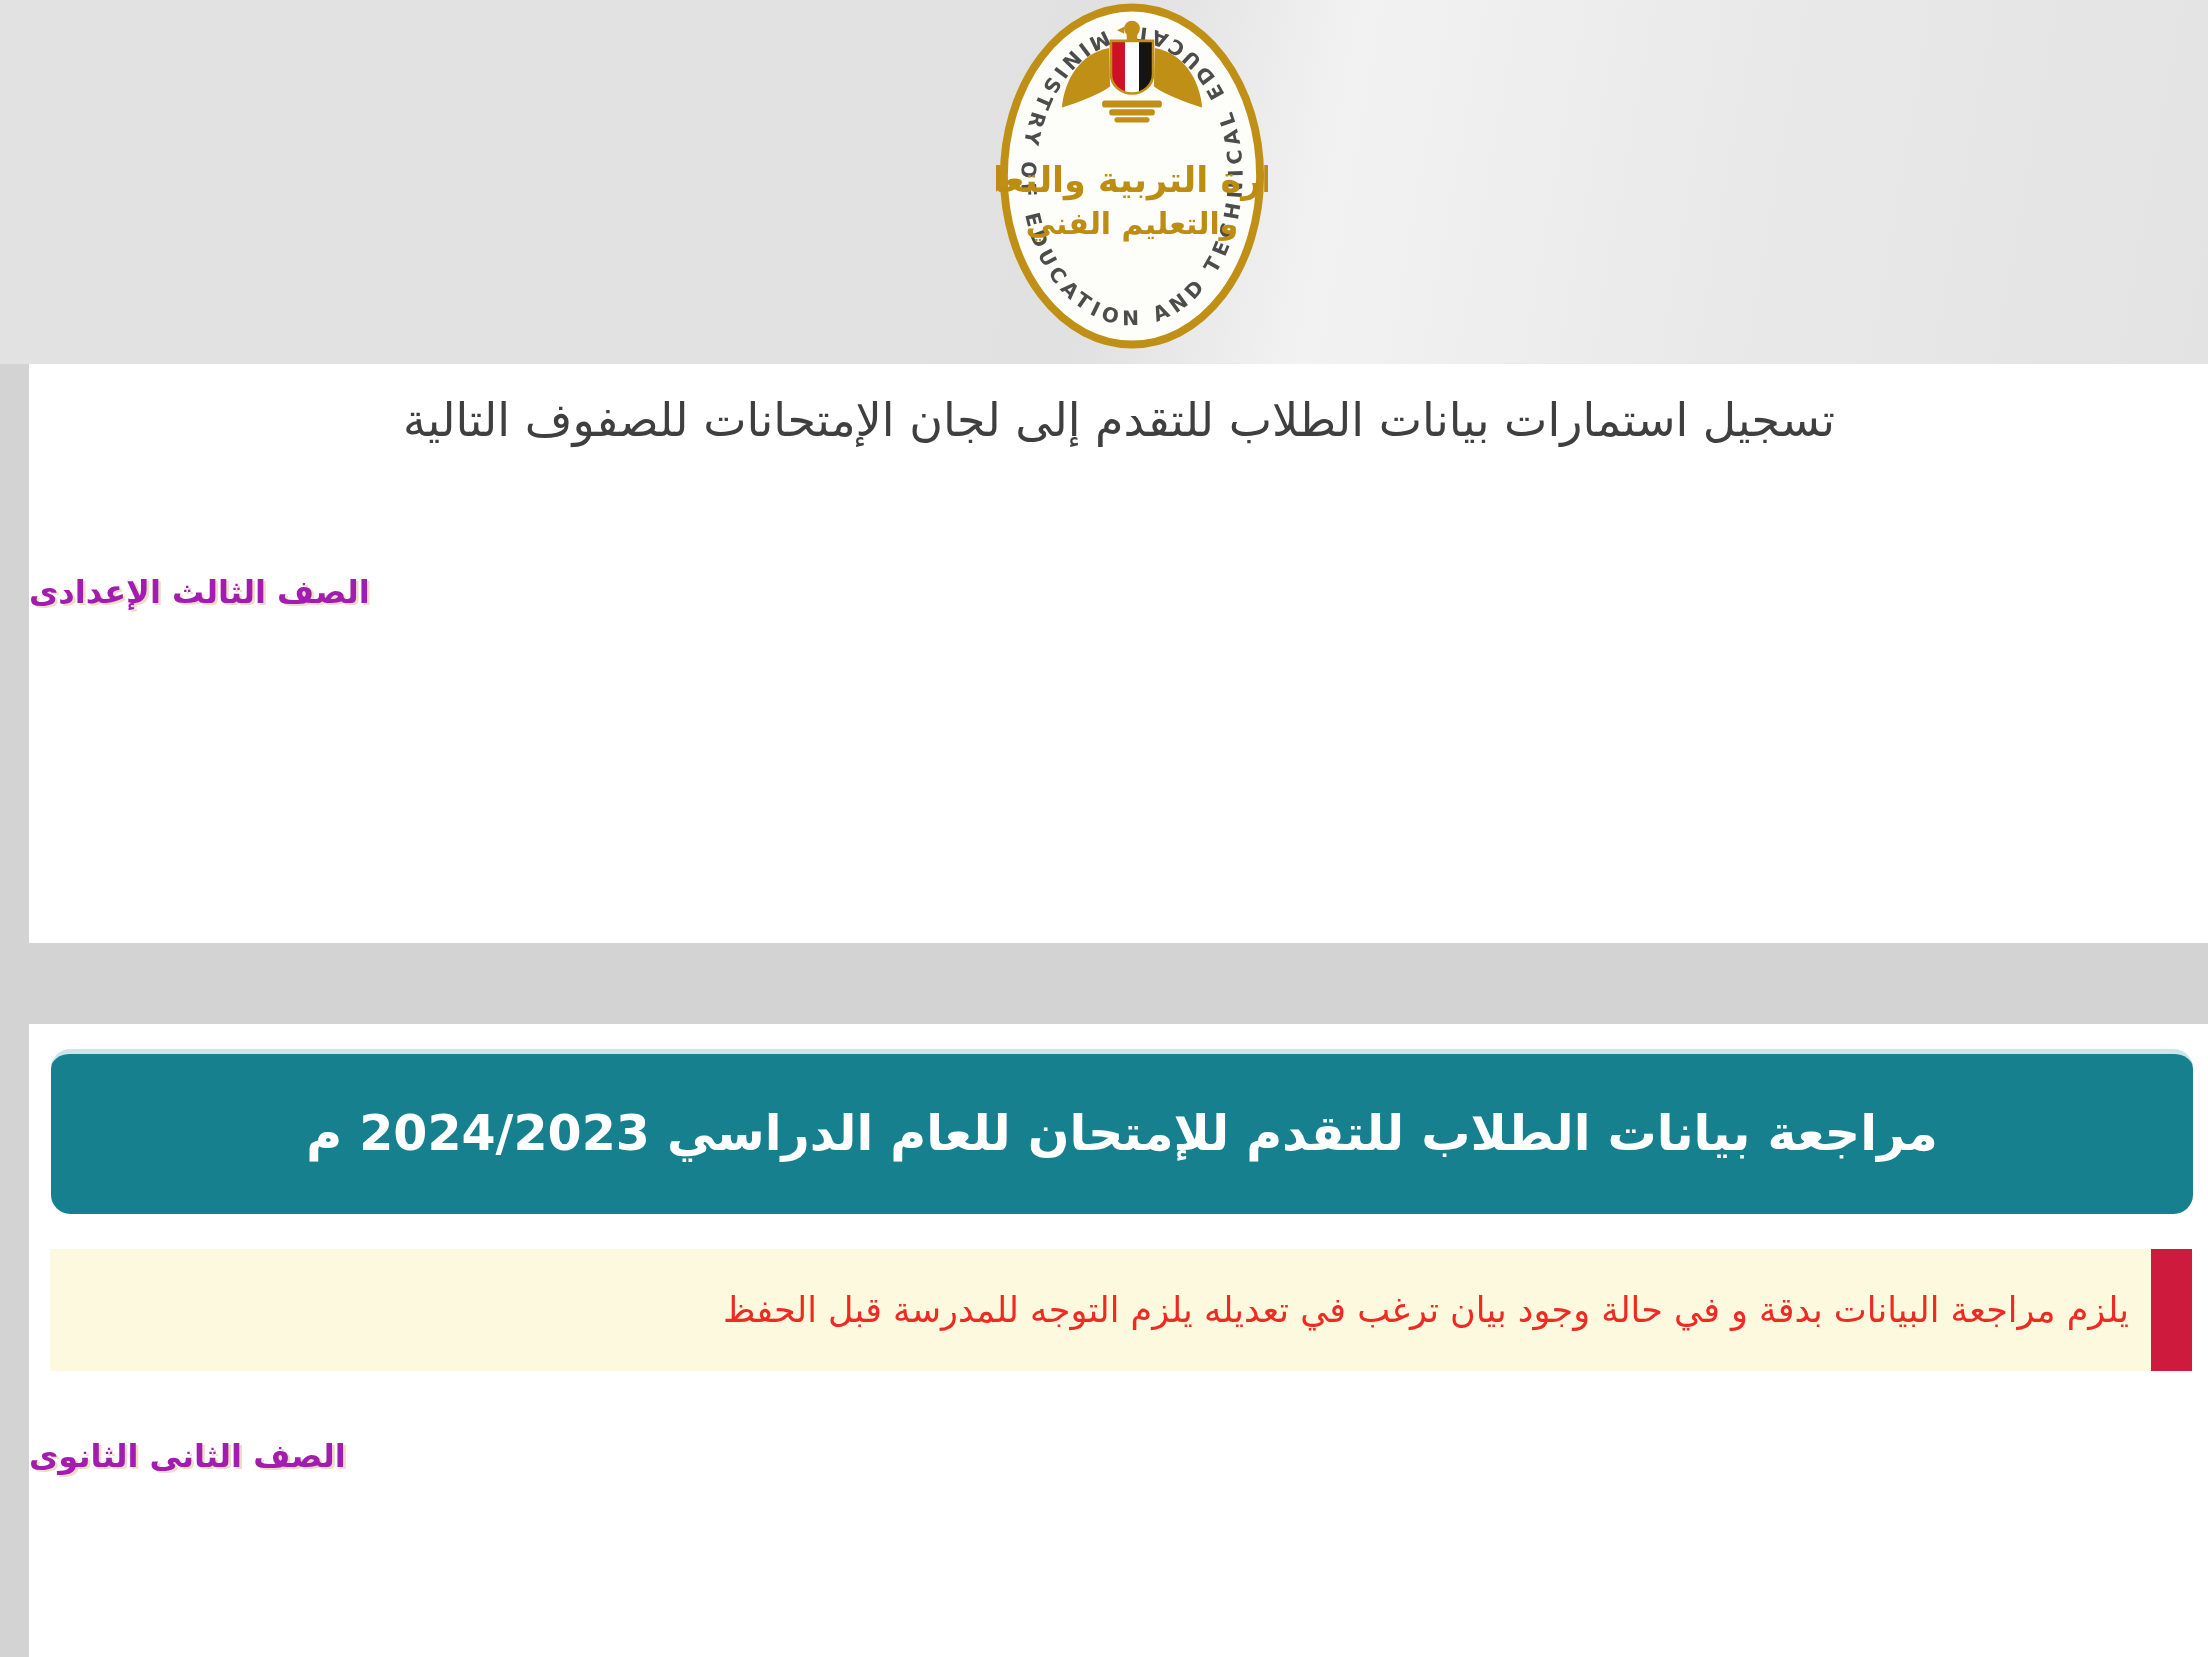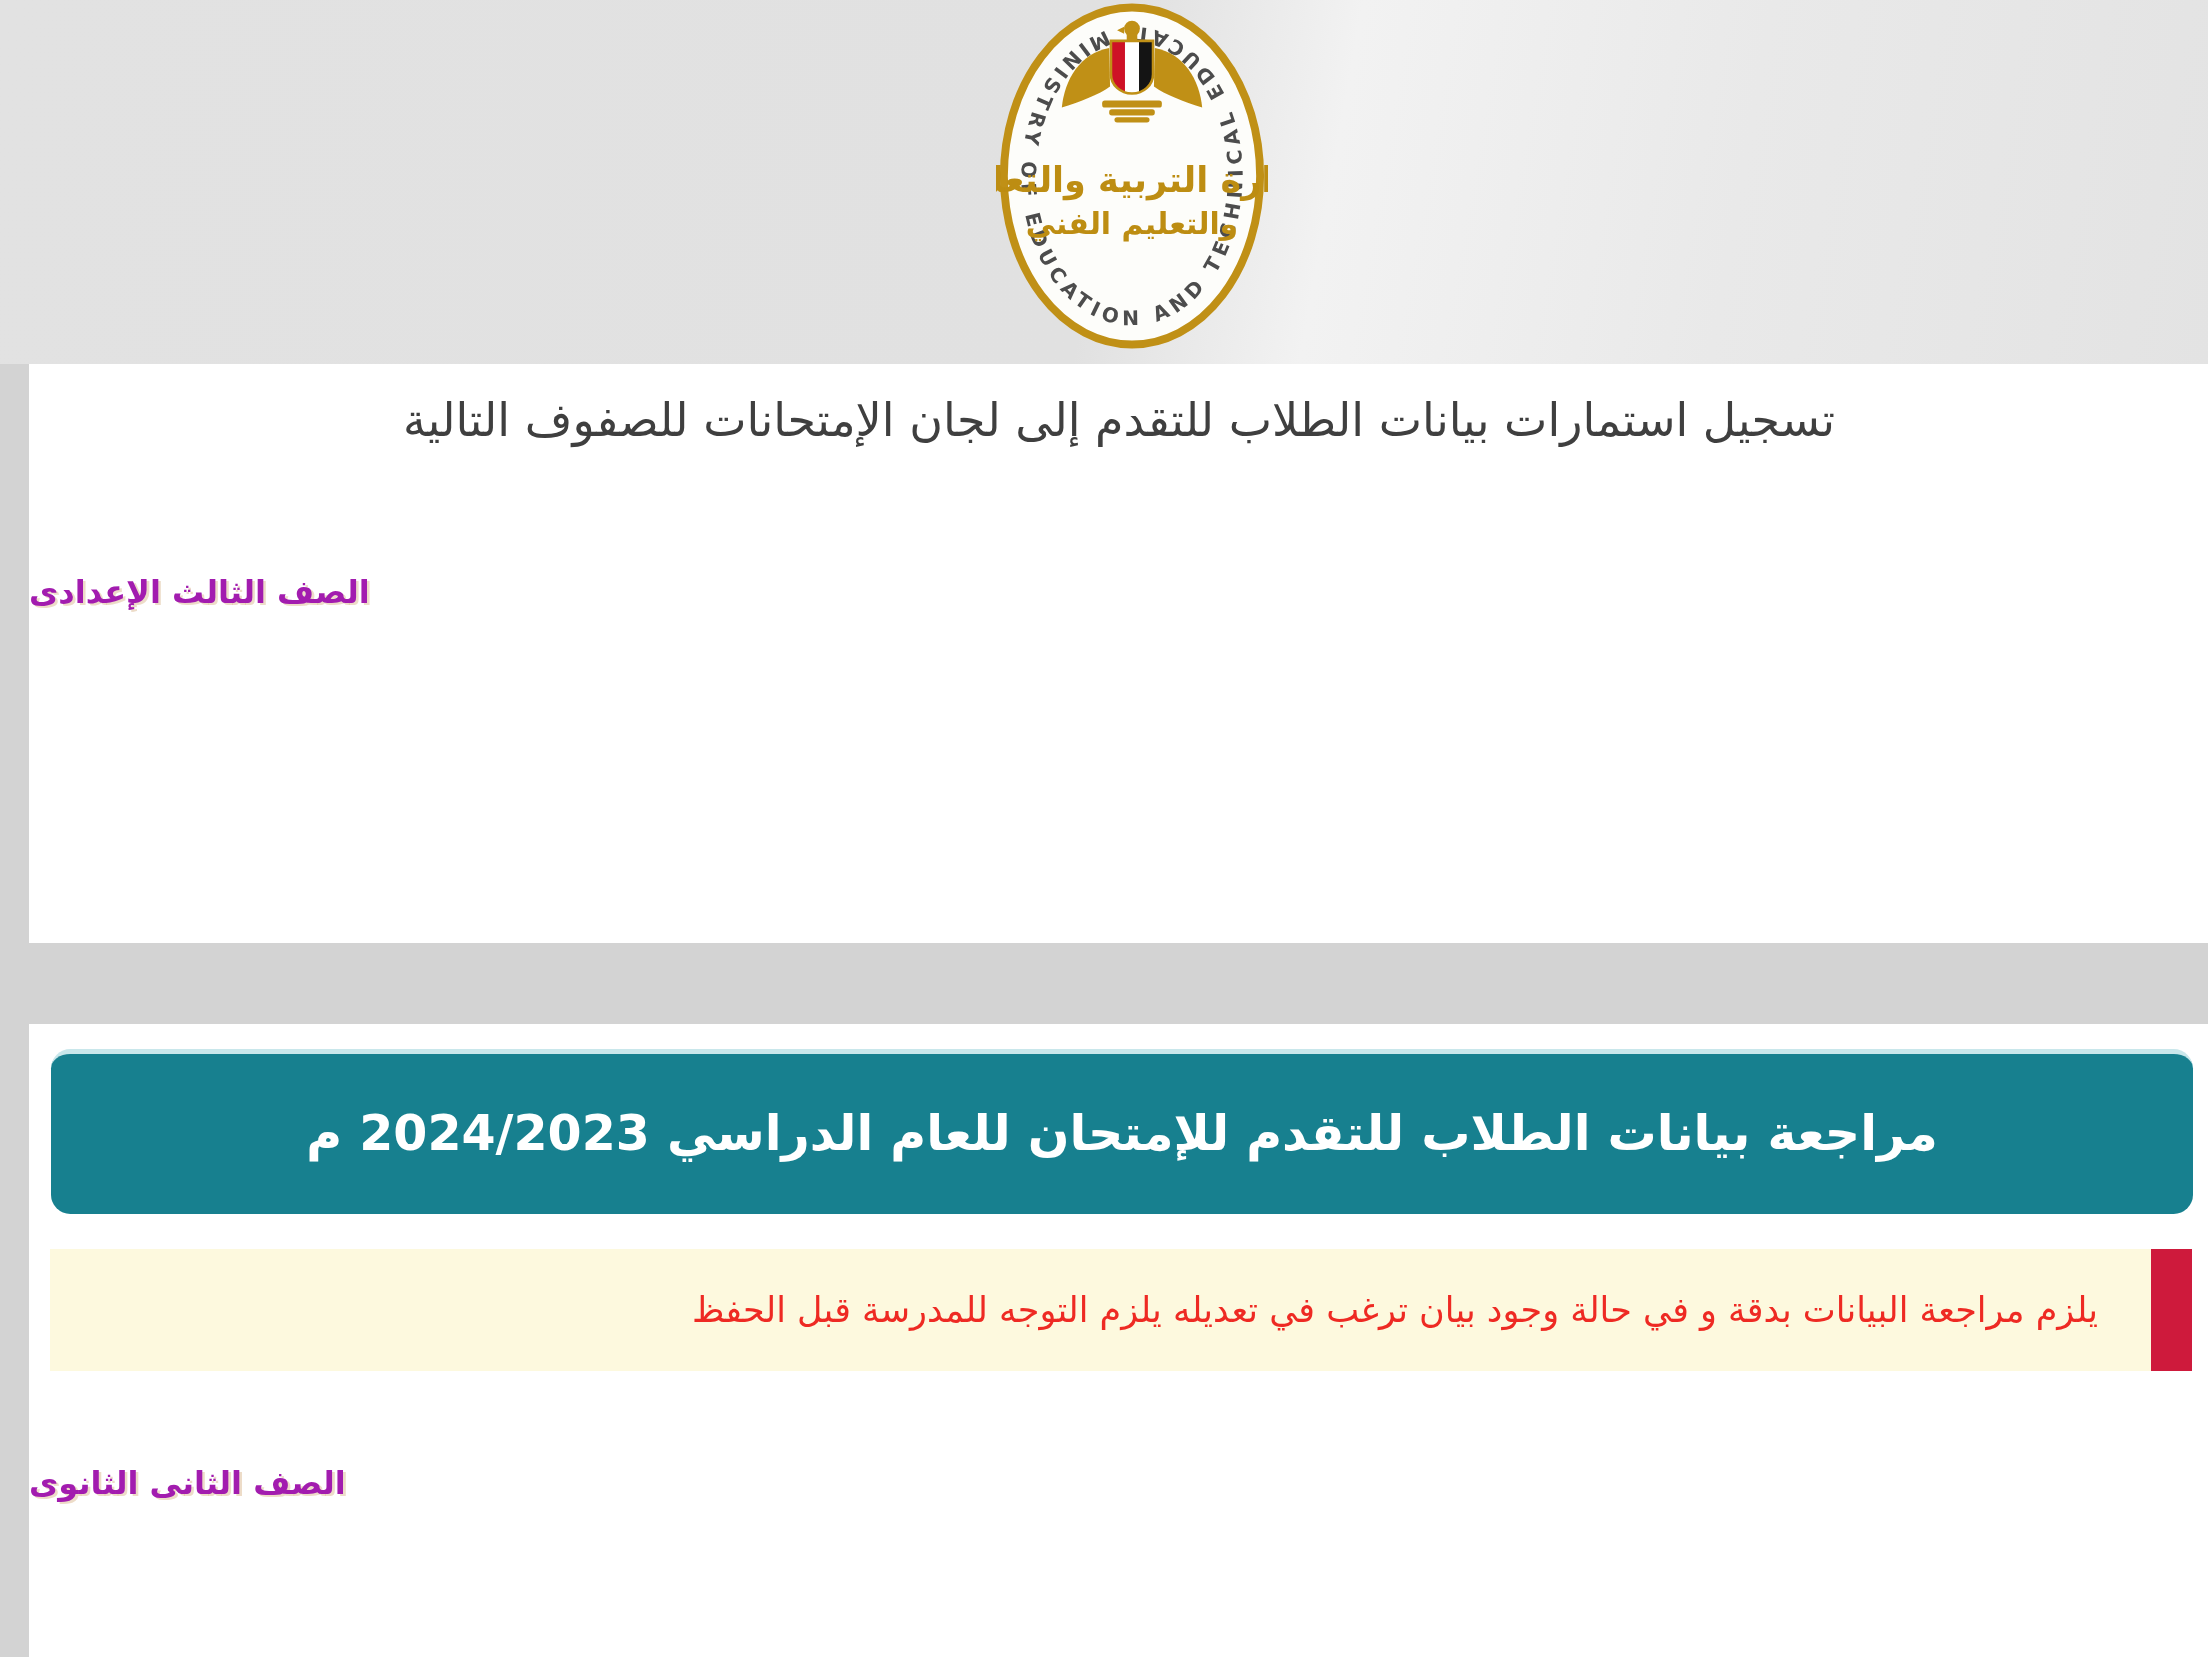--- a/index.html
+++ b/index.html
@@ -36,29 +36,29 @@
     font-size:46px;line-height:46px;color:#3f3f3f;
   }
   .grade-link{
     display:block;text-align:left;direction:rtl;
     font-size:32px;line-height:57px;font-weight:bold;color:#a21caf;
     text-decoration:none;cursor:pointer;
     text-shadow:2.6px 1.8px 0 rgba(214,178,134,0.45);
   }
   .grade-3{margin-top:121px;}
   .grade-s1{margin-top:111px;}
-  .grade-s2{margin-top:84px;}
+  .grade-s2{margin-top:57px;}
   
   .warning{
     position:relative;margin:35px 0 0 21px;width:2142px;height:122px;
     background:#fdf9de;direction:rtl;display:flex;align-items:center;
     box-sizing:border-box;
   }
   .warning-text{
-    width:100%;padding-right:94px;box-sizing:border-box;
+    width:100%;padding-right:63px;box-sizing:border-box;
     font-size:35px;color:#ee2a23;text-align:right;white-space:nowrap;
   }
   .warning-marker{
     position:absolute;top:0;right:0;width:41px;height:100%;background:#ce1a3c;
   }
 </style>
 </head>
 <body>
 
 <div class="header">

